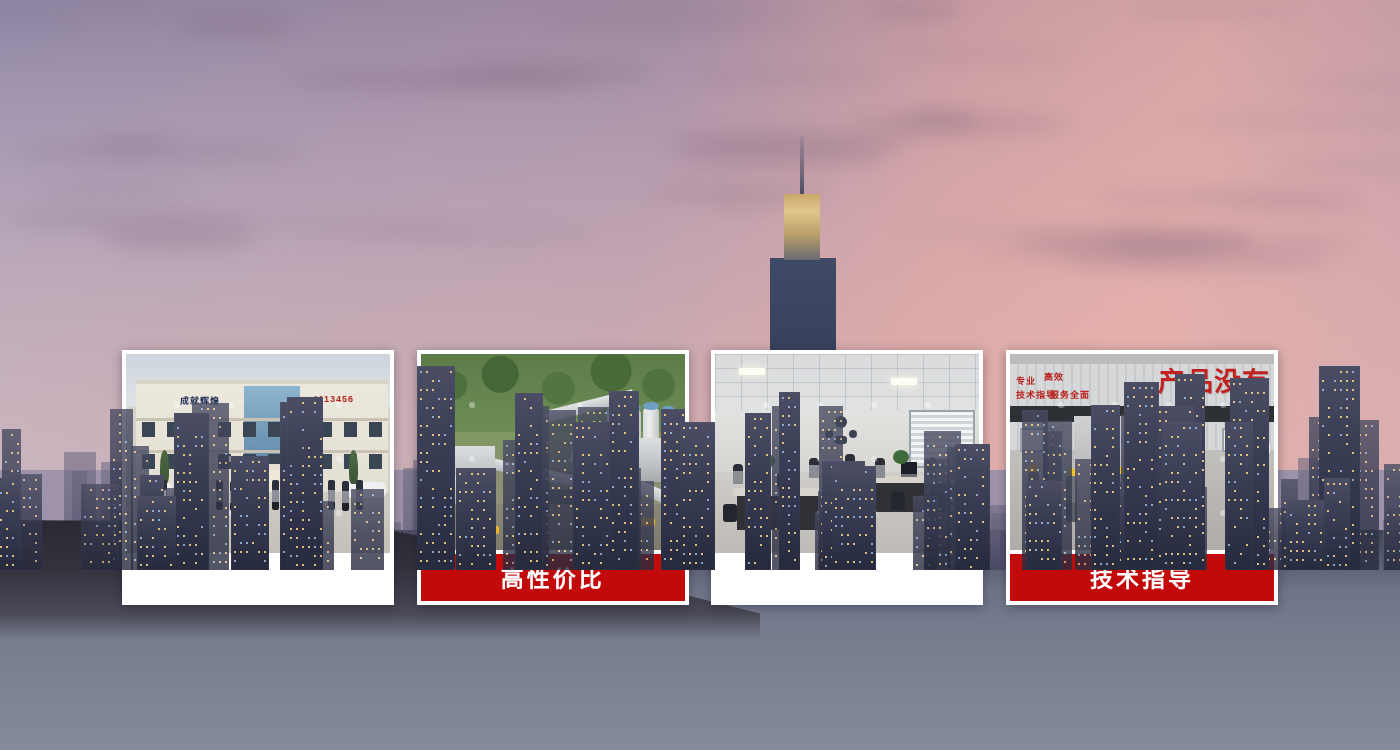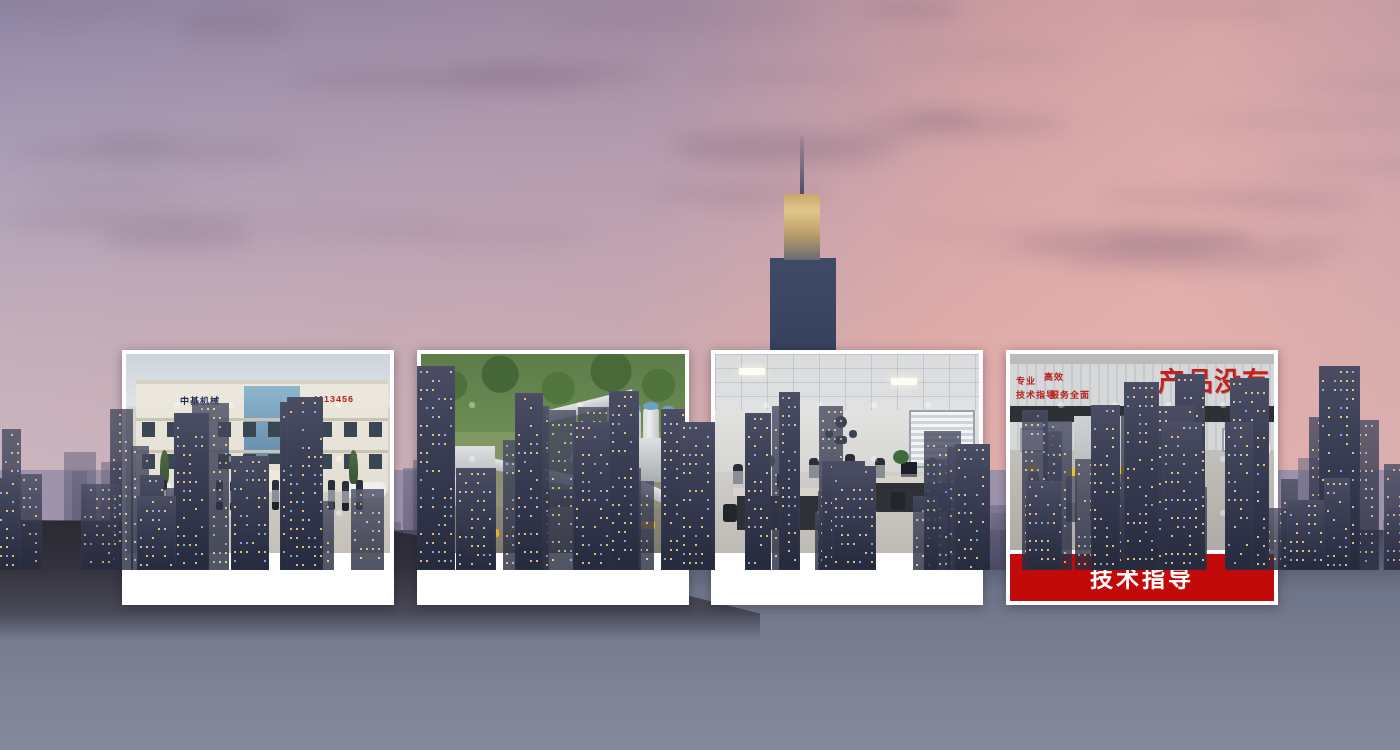--- a/index.html
+++ b/index.html
@@ -2751,21 +2751,21 @@
     </div>
   <div class="shore"></div>
 
 
 
   <div class="cards">
 
     <div class="card">
       <div class="photo p1">
         <div class="bldg">
-          <div class="sign">中基机械</div>
+          <div class="sign">成就辉煌</div>
           <div class="phone">4113456</div>
           <div class="flag"></div>
           <div class="glass"></div>
           <div class="floorline" style="top:34px"></div>
           <div class="floorline" style="top:66px"></div>
           <div class="wrow" style="top:38px">
             <i></i>
               <i></i>
               <i></i>
               <i></i>
@@ -2854,20 +2854,23 @@
             <b style="left: 48px; top: 102px;"></b>
             <b style="left: 102px; top: 102px;"></b>
             <b style="left: 156px; top: 102px;"></b>
             <b style="left: 210px; top: 102px;"></b>
             <b style="left: 48px; top: 156px;"></b>
             <b style="left: 102px; top: 156px;"></b>
             <b style="left: 156px; top: 156px;"></b>
             <b style="left: 210px; top: 156px;"></b>
           </div>
       </div>
+      <div class="cap">
+        <span>高性价比</span>
+      </div>
     </div>
 
     <div class="card">
       <div class="photo p3">
         <div class="ceil"></div>
         <div class="lamp" style="left:24px;top:14px"></div>
         <div class="lamp" style="left:176px;top:24px"></div>
         <div class="wall"></div>
         <div class="blind"></div>
         <div class="decal">

